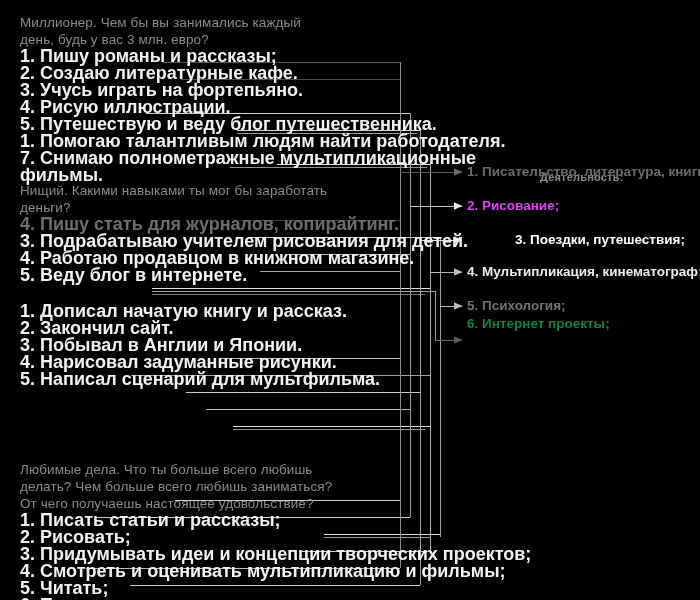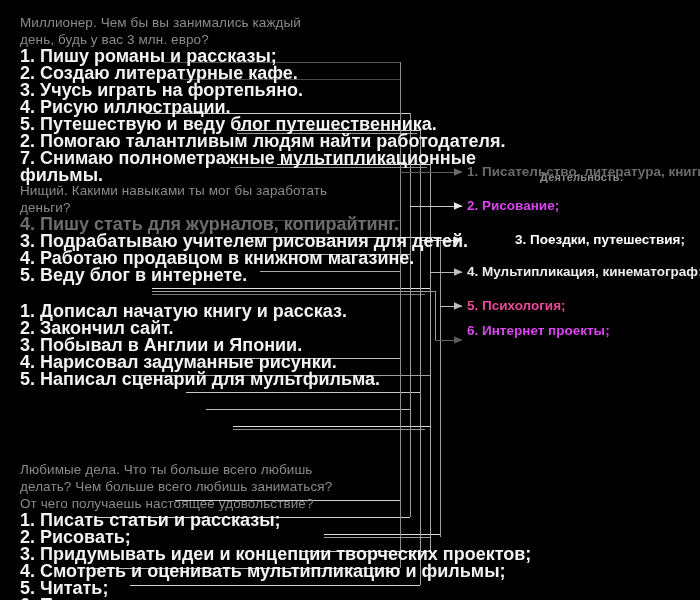--- a/index.html
+++ b/index.html
@@ -134,21 +134,21 @@
 
     <div class="block" style="top:14px;">
       <p class="q-head">Миллионер. Чем бы вы занимались каждый
 день, будь у вас 3 млн. евро?</p>
       <ul class="q-list">
         <li>1. Пишу романы и рассказы;</li>
         <li>2. Создаю литературные кафе.</li>
         <li>3. Учусь играть на фортепьяно.</li>
         <li>4. Рисую иллюстрации.</li>
         <li>5. Путешествую и веду блог путешественника.</li>
-        <li>2. Помогаю талантливым людям найти работодателя.</li>
+        <li>1. Помогаю талантливым людям найти работодателя.</li>
         <li>7. Снимаю полнометражные мультипликационные</li>
         <li>фильмы.</li>
       </ul>
     </div>
 
     <div class="block" style="top:182px;">
       <p class="q-head">Нищий. Какими навыками ты мог бы заработать
 деньги?</p>
       <ul class="q-list">
         <li class="dim">4. Пишу стать для журналов, копирайтинг.</li>
@@ -183,17 +183,17 @@
     </div>
   </div>
 
   <div class="right-col">
     <div class="right-title">Деятельность:</div>
 
     <div class="act-item" style="top:164px;color:#6a6a6a;">1. Писательство, литература, книги;</div>
     <div class="act-item" style="top:198px;color:#d946ef;">2. Рисование;</div>
     <div class="act-item" style="top:232px;color:#ffffff;margin-left:48px;">3. Поездки, путешествия;</div>
     <div class="act-item" style="top:264px;color:#ededed;">4. Мультипликация, кинематограф;</div>
-    <div class="act-item" style="top:298px;color:#ec4899;">5. Психология;</div>
-    <div class="act-item" style="top:323px;color:#d946ef;">6. Интернет проекты;</div>
+    <div class="act-item" style="top:298px;color:#737373;">5. Психология;</div>
+    <div class="act-item" style="top:316px;color:#15803d;">6. Интернет проекты;</div>
   </div>
 
 </div>
 
 </body></html>

